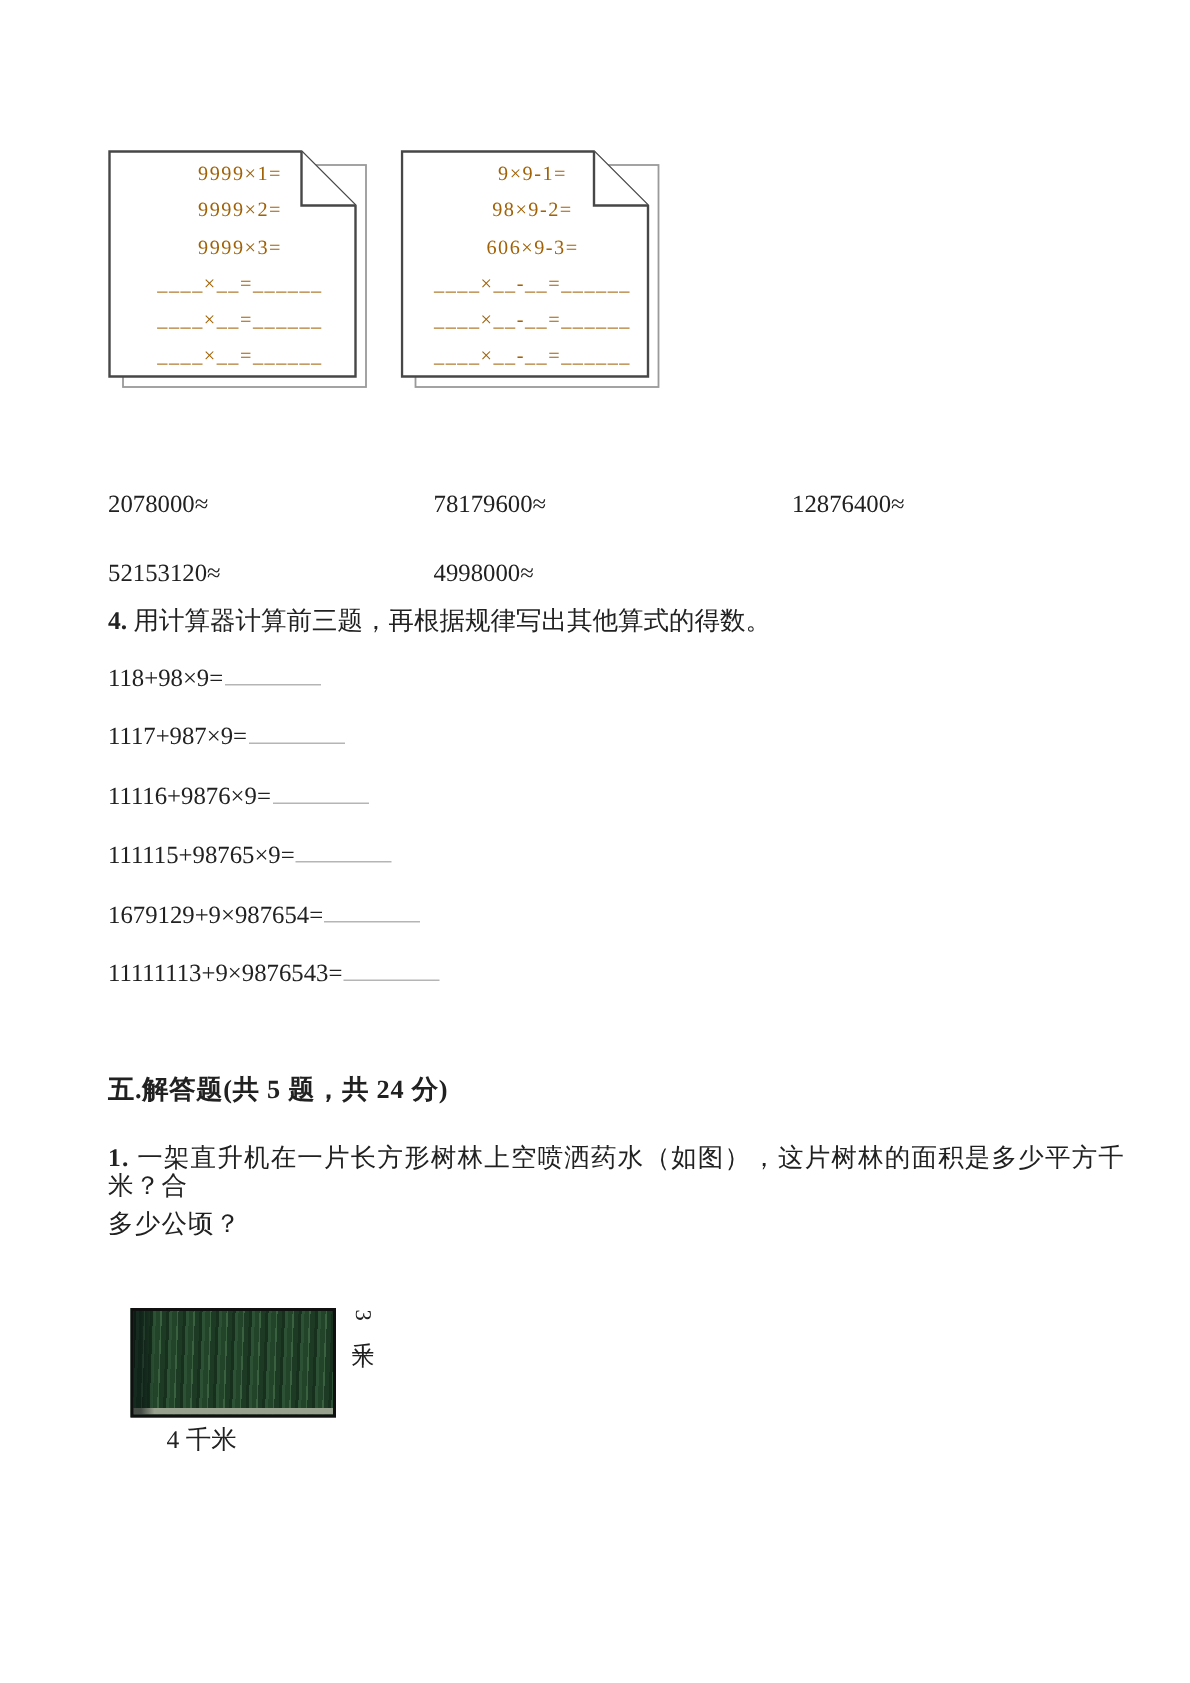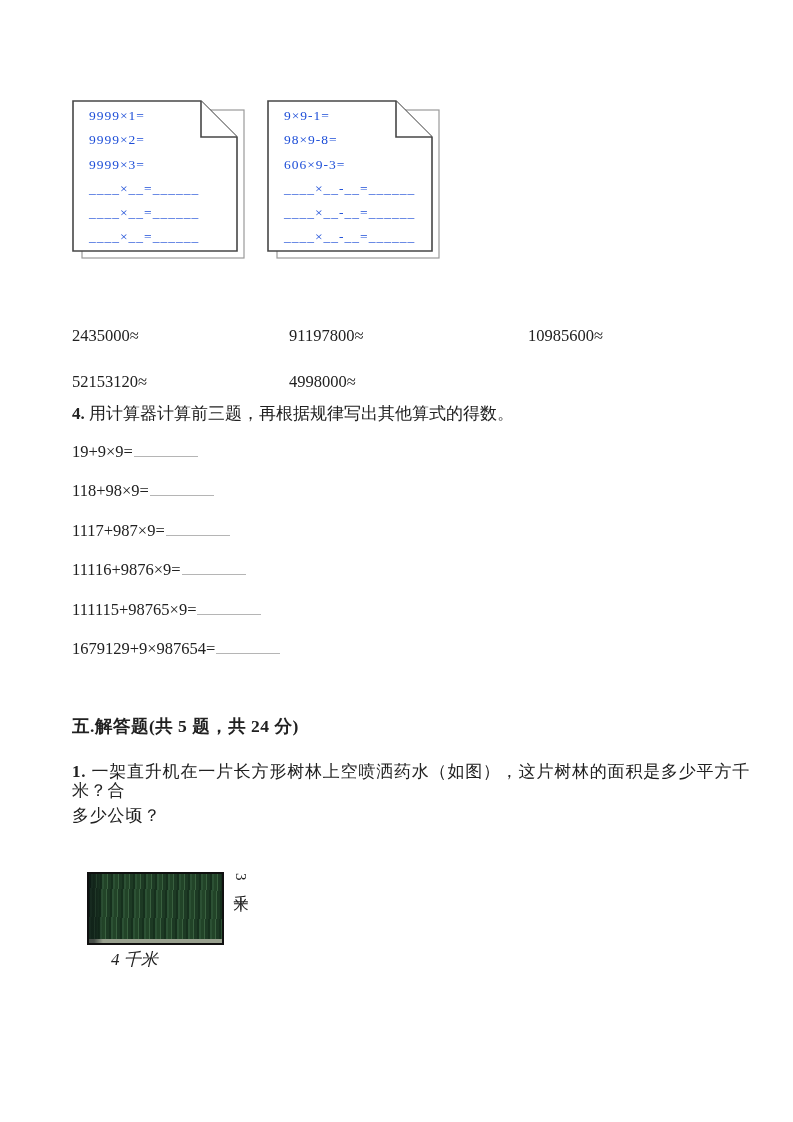--- a/index.html
+++ b/index.html
@@ -17,22 +17,23 @@
     position:absolute; left:72px; top:100px;
     display:flex; gap:19px;
   }
   .note { position:relative; width:176px; height:168px; }
   .note svg { position:absolute; left:0; top:0; }
   .note-body {
     position:absolute; left:17px; top:4px; width:142px;
   }
   .note-line {
     font-size:13.5px; line-height:24.3px;
-    letter-spacing:1px; color:#1d4ed8;
+    letter-spacing:1px; color:#a16207;
     white-space:nowrap;
+    text-align:center;
   }
 
   
   .q-header { position:absolute; left:72px; font-size:17px; white-space:nowrap; }
   .q-num { font-weight:bold; }
   .q3-header { top:279px; }
   .q3-grid {
     position:absolute; left:72px; top:326px;
     display:grid;
     grid-template-columns:217px 239px auto;
@@ -76,21 +77,21 @@
         #39603f 7px 8px, #1d3a24 8px 11px),
       #27492e;
   }
   .dim-vertical {
     position:absolute; left:231px; top:873px;
     writing-mode:vertical-rl; text-orientation:mixed;
     font-size:15px; letter-spacing:2px; white-space:nowrap;
   }
   .dim-horizontal {
     position:absolute; left:111px; top:948px;
-    font-size:17px; white-space:nowrap;font-style:italic;
+    font-size:17px; white-space:nowrap;
   }
 </style>
 </head>
 <body>
 
 <div class="page">
 
   <div class="notes-row">
 
     <div class="note">
@@ -110,48 +111,48 @@
     </div>
 
     <div class="note">
       <svg width="176" height="168" viewBox="0 0 176 168">
         <rect x="10" y="10" width="162" height="148" fill="#ffffff" stroke="#9a9a9a" stroke-width="1.2"></rect>
         <path d="M1 1 H129 L165 37 V151 H1 Z" fill="#ffffff" stroke="#474747" stroke-width="1.6"></path>
         <path d="M129 1 V37 H165" fill="#ffffff" stroke="#474747" stroke-width="1.6"></path>
       </svg>
       <div class="note-body">
         <div class="note-line">9×9-1=</div>
-        <div class="note-line">98×9-8=</div>
+        <div class="note-line">98×9-2=</div>
         <div class="note-line">606×9-3=</div>
         <div class="note-line">____×__-__=______</div>
         <div class="note-line">____×__-__=______</div>
         <div class="note-line">____×__-__=______</div>
       </div>
     </div>
   </div>
 
   <div class="q3-grid">
-    <div class="q3-cell">2435000≈</div>
-    <div class="q3-cell">91197800≈</div>
-    <div class="q3-cell">10985600≈</div>
+    <div class="q3-cell">2078000≈</div>
+    <div class="q3-cell">78179600≈</div>
+    <div class="q3-cell">12876400≈</div>
     <div class="q3-cell">52153120≈</div>
     <div class="q3-cell">4998000≈</div>
   </div>
 
   <div class="q-header q4-header">
     <span class="q-num">4.</span>
     <span>用计算器计算前三题，再根据规律写出其他算式的得数。</span>
   </div>
   <div class="q4-lines">
-    <div class="q4-line"><span>19+9×9=</span><span class="blank-line"></span></div>
     <div class="q4-line"><span>118+98×9=</span><span class="blank-line"></span></div>
     <div class="q4-line"><span>1117+987×9=</span><span class="blank-line"></span></div>
     <div class="q4-line"><span>11116+9876×9=</span><span class="blank-line"></span></div>
     <div class="q4-line"><span>111115+98765×9=</span><span class="blank-line"></span></div>
     <div class="q4-line"><span>1679129+9×987654=</span><span class="blank-line"></span></div>
+    <div class="q4-line"><span>11111113+9×9876543=</span><span class="blank-line"></span></div>
   </div>
 
   <div class="section-header">五.解答题(共 5 题，共 24 分)</div>
 
   <div class="q5-para">
     <div class="q5-line">
       <span class="q-num">1.</span>
       <span>一架直升机在一片长方形树林上空喷洒药水（如图），这片树林的面积是多少平方千米？合</span>
     </div>
     <div class="q5-line">多少公顷？</div>

